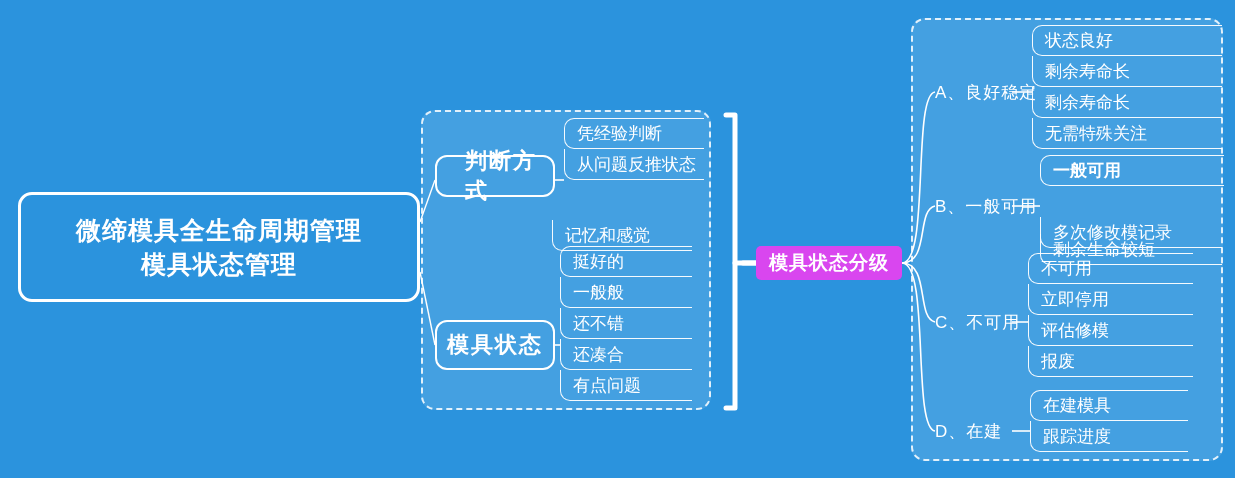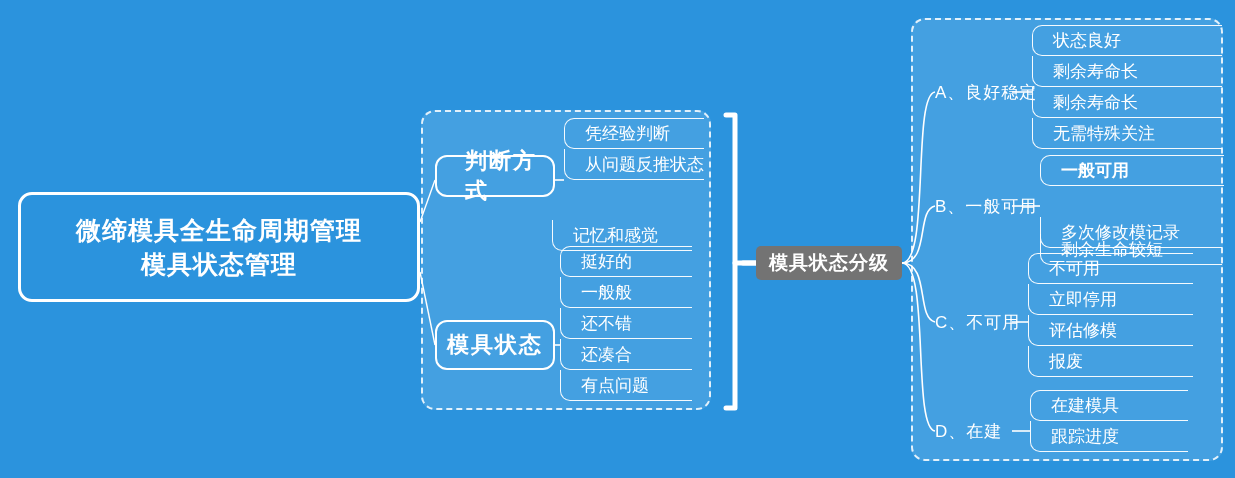--- a/index.html
+++ b/index.html
@@ -40,33 +40,33 @@
     box-sizing:border-box;
     display:flex;align-items:center;justify-content:center;
     color:#fff;font-weight:bold;font-size:22px;letter-spacing:2px;
   }
   #branch-judge{left:435px;top:155px;width:120px;height:42px;padding-left:28px;}
   #branch-status{left:435px;top:320px;width:120px;height:50px;}
 
   
   #center-node{
     position:absolute;left:756px;top:246px;width:146px;height:34px;
-    background:#737373;border-radius:5px;
+    background:#d946ef;border-radius:5px;
     display:flex;align-items:center;justify-content:center;
     color:#fff;font-weight:bold;font-size:19px;letter-spacing:1px;
     box-sizing:border-box;
   }
 
   
   .leaf{
     position:absolute;
     color:#ffffff;font-size:17px;
     white-space:nowrap;
     box-sizing:border-box;
-    padding-left:20px;
+    padding-left:12px;
     display:flex;align-items:center;
     height:31px;
   }
   .leaf.brk{
     border-left:1.6px solid rgba(255,255,255,0.95);
     border-bottom:1.6px solid rgba(255,255,255,0.95);
     border-bottom-left-radius:10px;
   }
   .leaf.brk-top{
     border-top-left-radius:10px;

